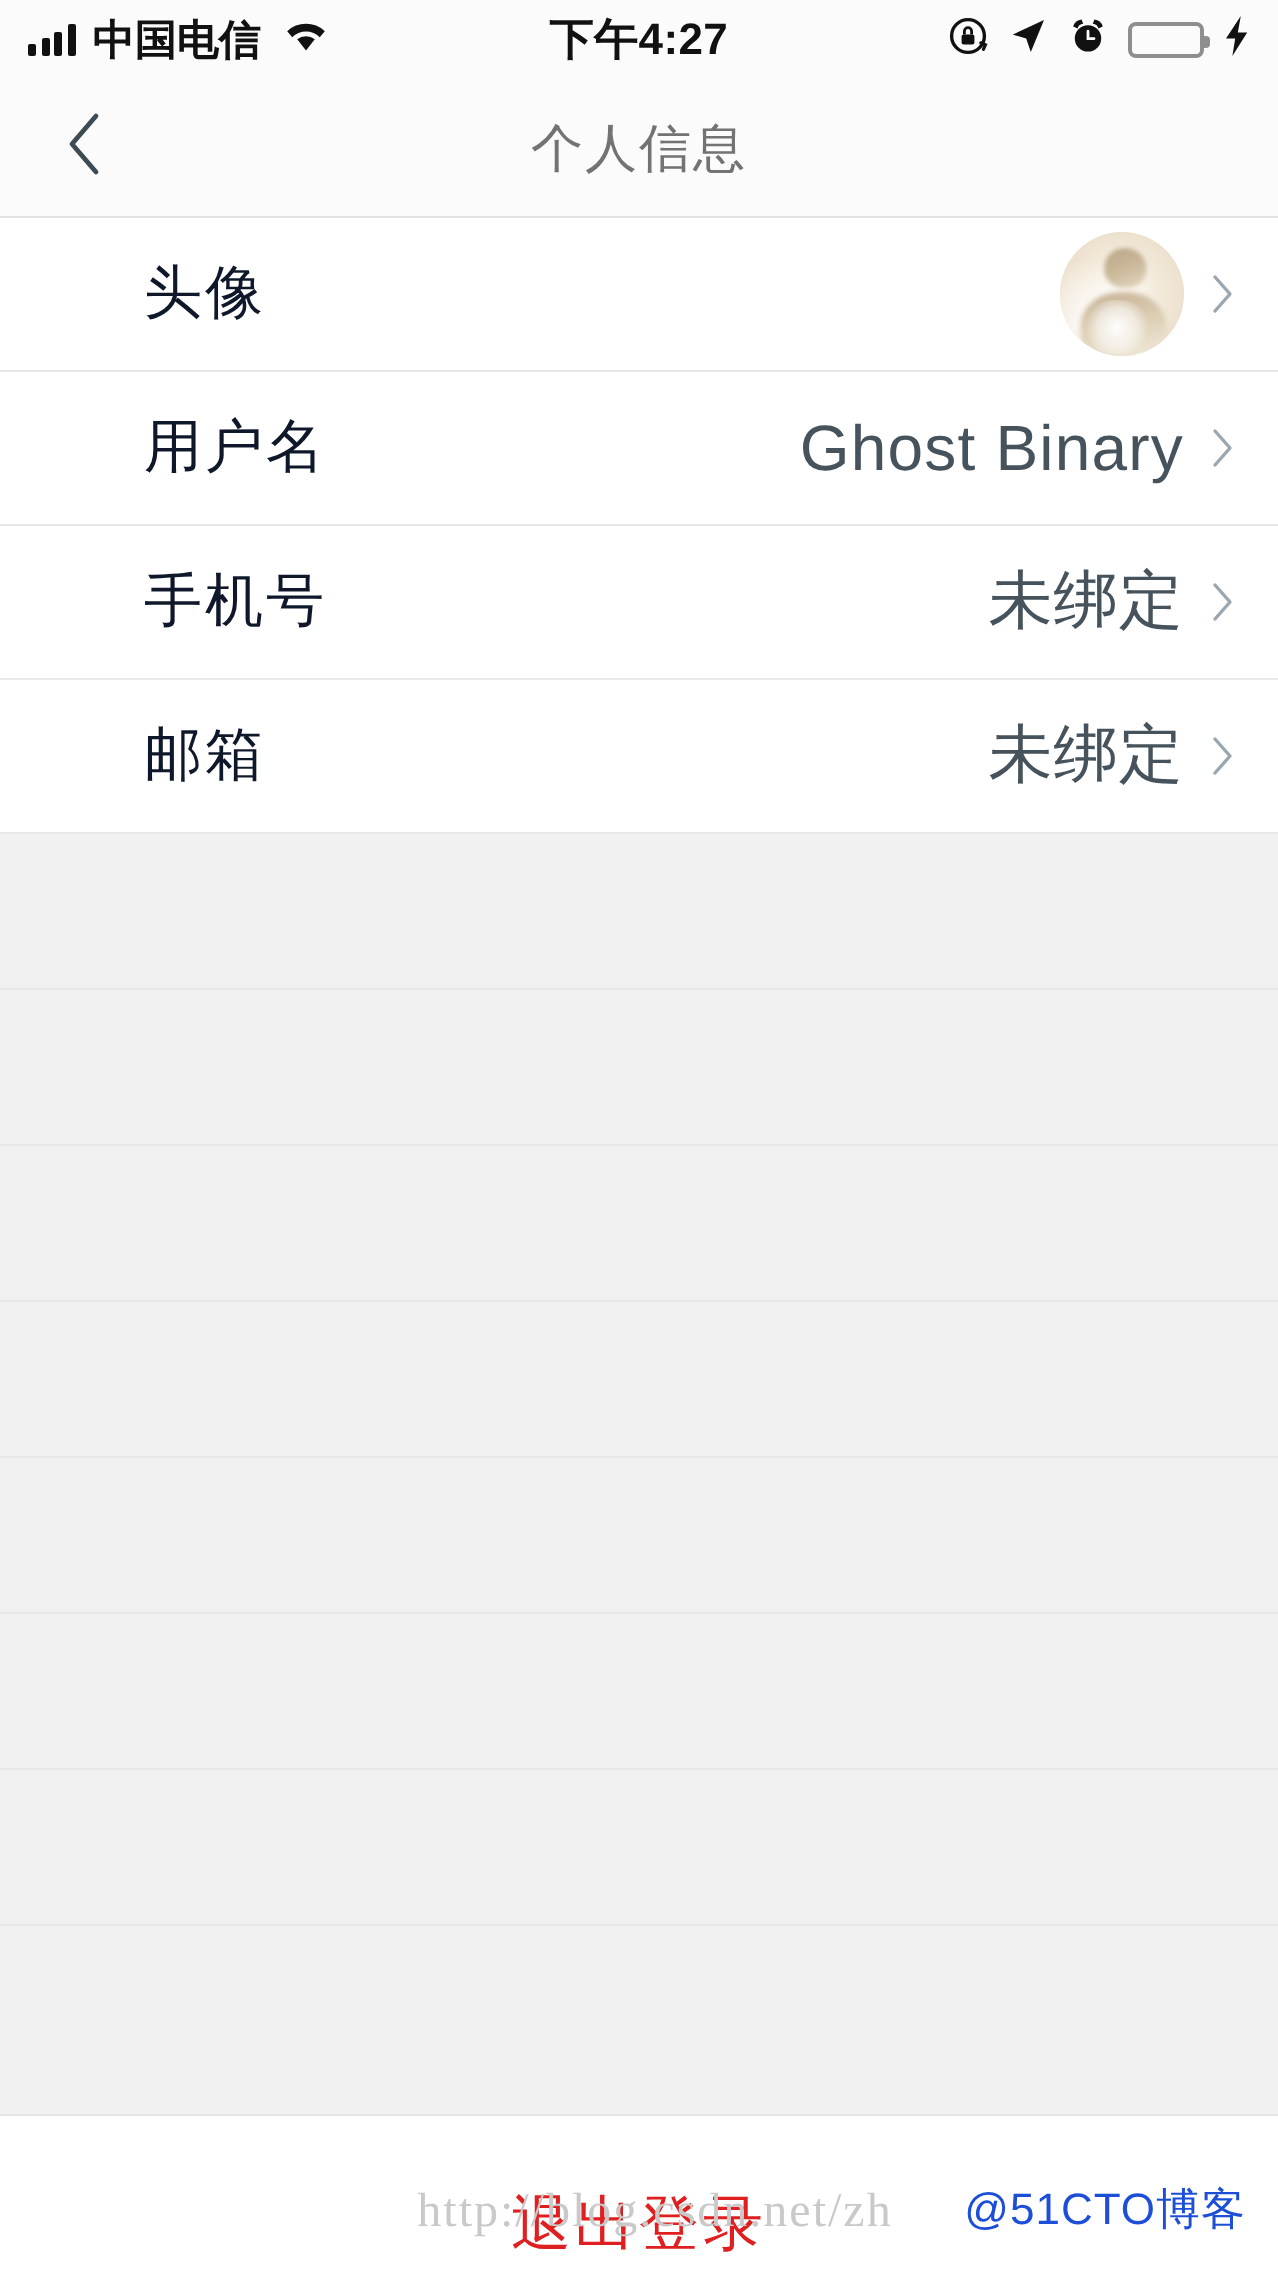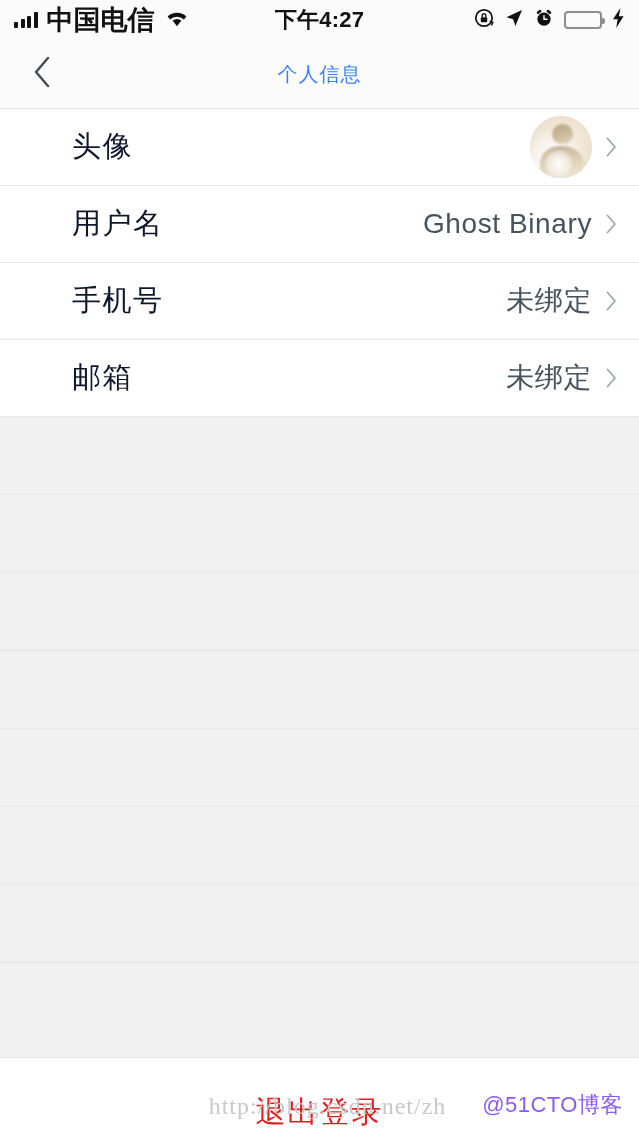--- a/index.html
+++ b/index.html
@@ -47,21 +47,21 @@
   }
   .sb-right {
     margin-left: auto;
     display: flex;
     align-items: center;
     gap: 10px;
     flex: 0 0 auto;
     z-index: 2;
   }
   .carrier {
-    font-size: 27px;
+    font-size: 21px;
     font-weight: bold;
     color: #111;
     line-height: 1;
   }
   .signal {
     display: flex;
     align-items: flex-end;
     gap: 2.5px;
     height: 16px;
   }
@@ -115,22 +115,22 @@
     height: 100%;
     display: flex;
     align-items: center;
     justify-content: center;
     cursor: pointer;
   }
   .nav-title {
     position: absolute;
     left: 0; right: 0;
     text-align: center;
-    font-size: 20px;
-    color: #3b82f6;
+    font-size: 26px;
+    color: #737373;
     pointer-events: none;
     letter-spacing: 1px;
   }
 
   
   .list {
     background: #f1f1f1;
   }
   .row {
     height: 77px;
@@ -149,21 +149,21 @@
     flex: 0 0 auto;
     margin-left: 46px;
   }
   .row-right {
     margin-left: auto;
     display: flex;
     align-items: center;
     gap: 14px;
   }
   .row-value {
-    font-size: 28px;
+    font-size: 32px;
     color: #46535c;
     letter-spacing: .6px;
   }
   .chev {
     width: 11px;
     height: 20px;
     flex: 0 0 auto;
   }
   .chev svg { display: block; }
 
@@ -256,21 +256,21 @@
     font-size: 24px;
     color: #c9c9c9;
     letter-spacing: 1px;
     white-space: nowrap;
   }
   .wm-brand {
     position: absolute;
     right: 16px;
     bottom: 16px;
     font-size: 22px;
-    color: #8b5cf6;
+    color: #1d4ed8;
     letter-spacing: .5px;
     white-space: nowrap;
     pointer-events: none;
     z-index: 6;
   }
 </style>
 </head>
 <body>
 
 <div id="phone" style="background: rgb(241, 241, 241);">

